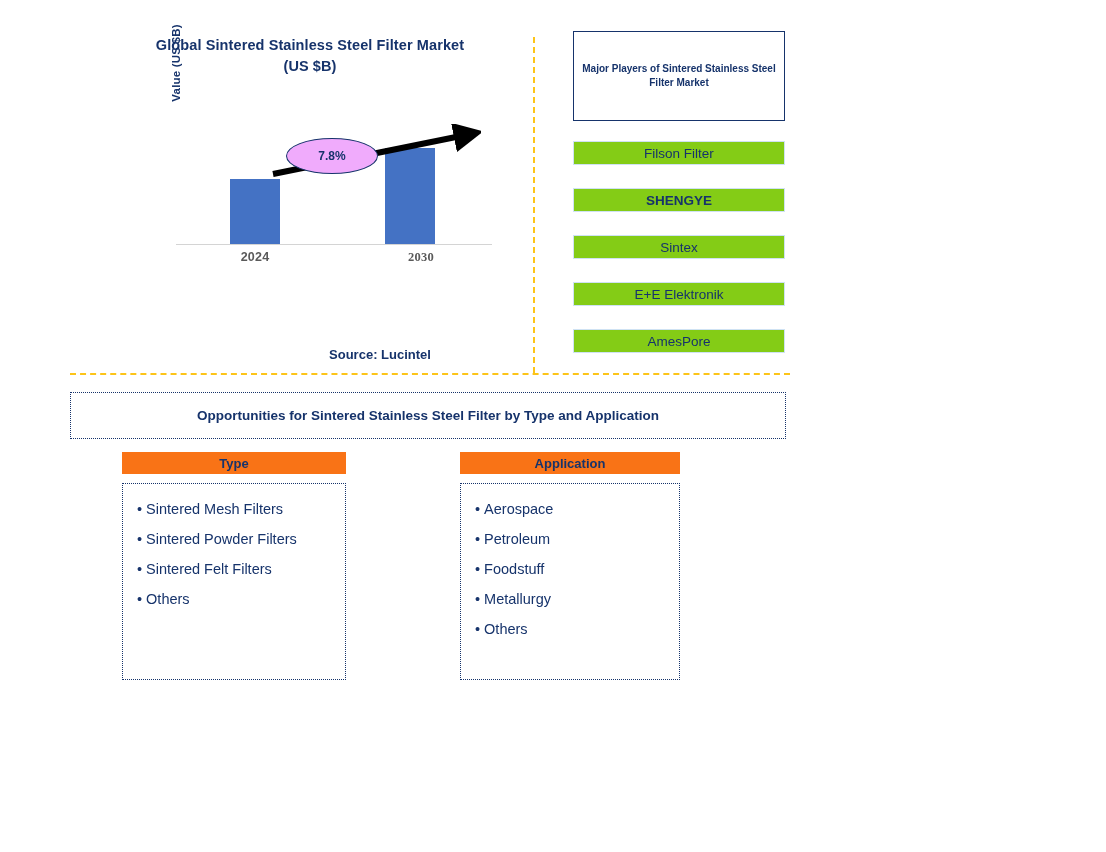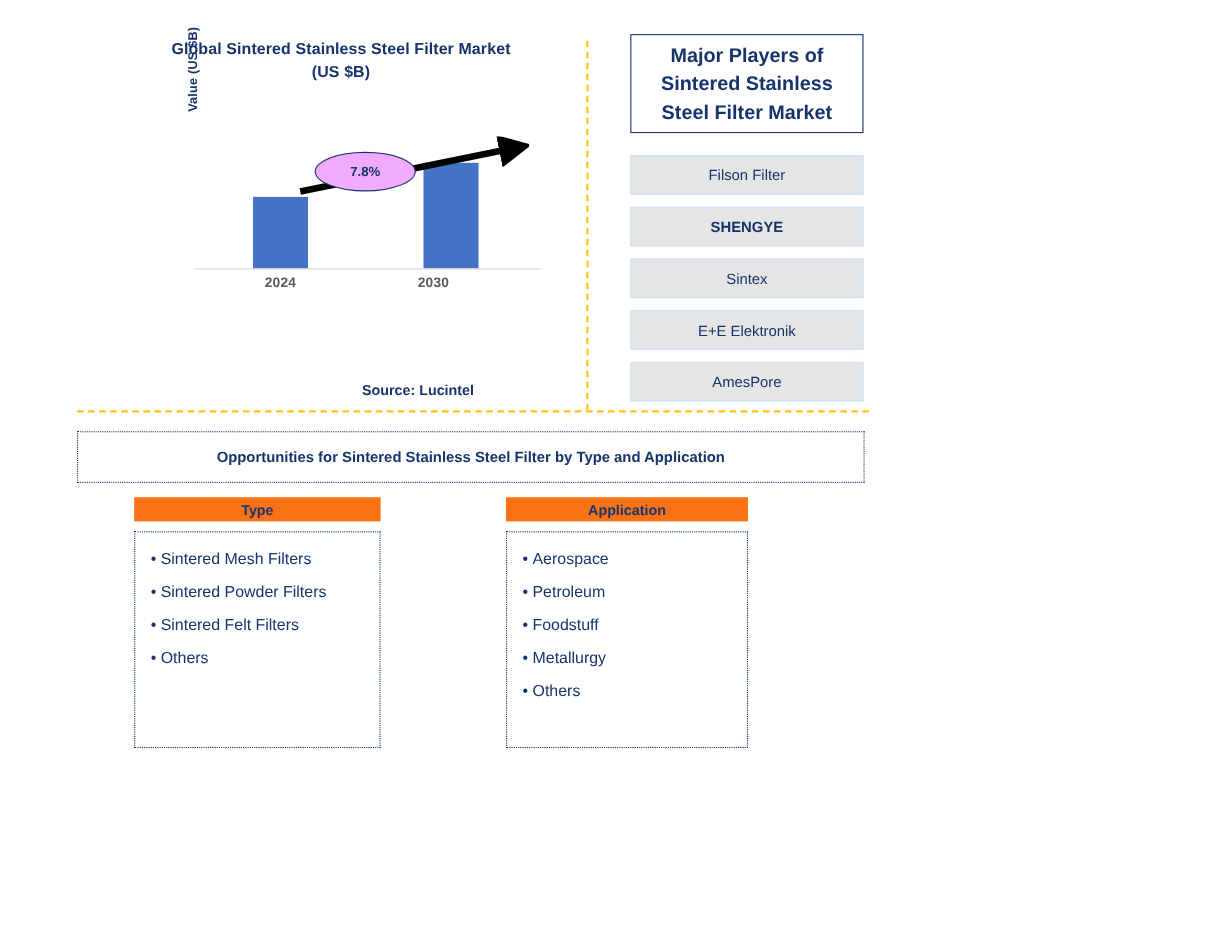--- a/index.html
+++ b/index.html
@@ -79,31 +79,31 @@
     left: 70px; top: 356px; width: 720px; height: 0;
     border-top: 2px dashed #fcc419;
   }
 
   
   #players-header {
     left: 573px; top: 14px; width: 212px; height: 90px;
     border: 1.6px solid #16336b;
     display: flex; align-items: center; justify-content: center;
     text-align: center;
-    font-size: 18px; font-weight: bold; color: #16336b;
+    font-size: 10px; font-weight: bold; color: #16336b;
     line-height: 1.45;
     padding: 0 8px;
   }
   .player-box {
     position: absolute;
-    left: 573px; width: 212px; height: 36px;
+    left: 573px; width: 212px; height: 24px;
     border: 1.3px solid #cfe2f3;
     display: flex; align-items: center; justify-content: center;
     font-size: 13.5px; color: #16336b;
-    background: #e5e5e5;
+    background: #84cc16;
   }
 
   
   #opportunities-banner {
     left: 70px; top: 375px; width: 716px; height: 47px;
     border: 1.5px dotted #16336b;
     display: flex; align-items: center; justify-content: center;
     font-size: 13.5px; font-weight: bold; color: #16336b;
     text-align: center;
   }
@@ -149,21 +149,21 @@
     <div id="y-axis-label">Value (US $B)</div>
 
     <div id="bars-wrap">
       <div class="bar" id="bar-0" style="height: 65px; left: 60px; width: 50px; background: rgb(68, 114, 196);"></div>
       <div class="bar" id="bar-1" style="height: 96px; left: 215px; width: 50px; background: rgb(68, 114, 196);"></div>
     </div>
 
     <div id="axis-line" class="abs"></div>
 
     <div class="tick-label" id="tick-0" style="left: 42px; width: 86px;">2024</div>
-    <div class="tick-label" id="tick-1" style="left: 181px; width: 86px;">2030</div>
+    <div class="tick-label" id="tick-1" style="left: 208px; width: 86px; font-family: Liberation Serif, serif;">2030</div>
 
     <svg id="growth-svg" width="216" height="72" viewBox="0 0 216 72">
       <defs>
         <marker id="arrowhead" markerWidth="5" markerHeight="5" refX="1.2" refY="2.5" orient="auto">
           <path d="M0,0 L5,2.5 L0,5 z" fill="#000000"></path>
         </marker>
       </defs>
       <path d="M8,50 L196,12" stroke="#000000" stroke-width="6" fill="none" marker-end="url(#arrowhead)"></path>
     </svg>
 

